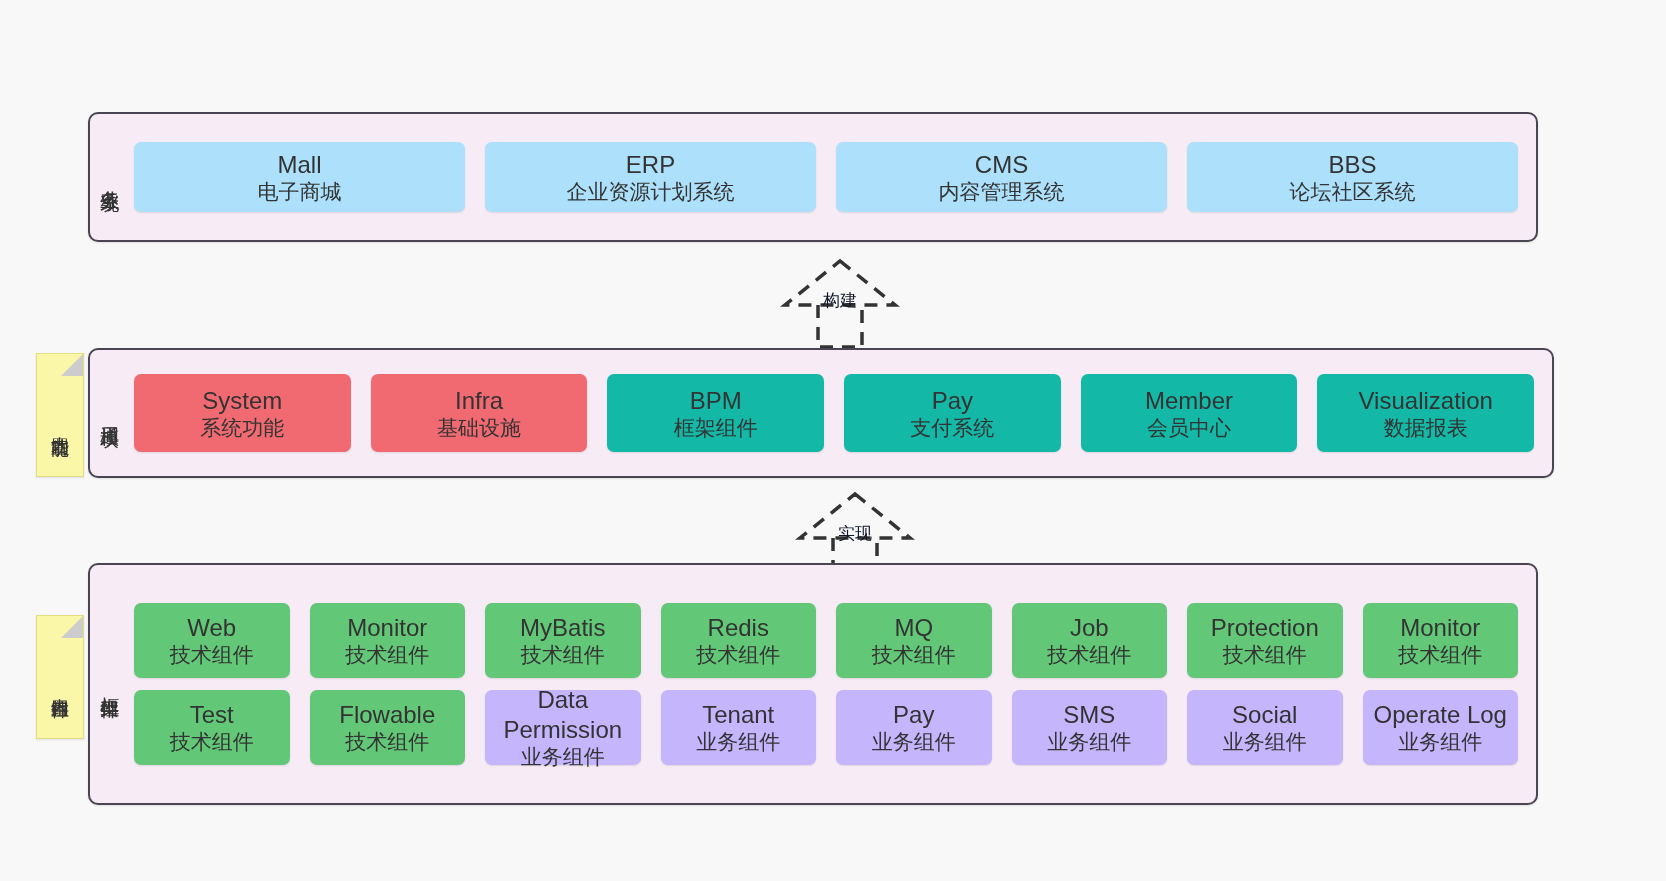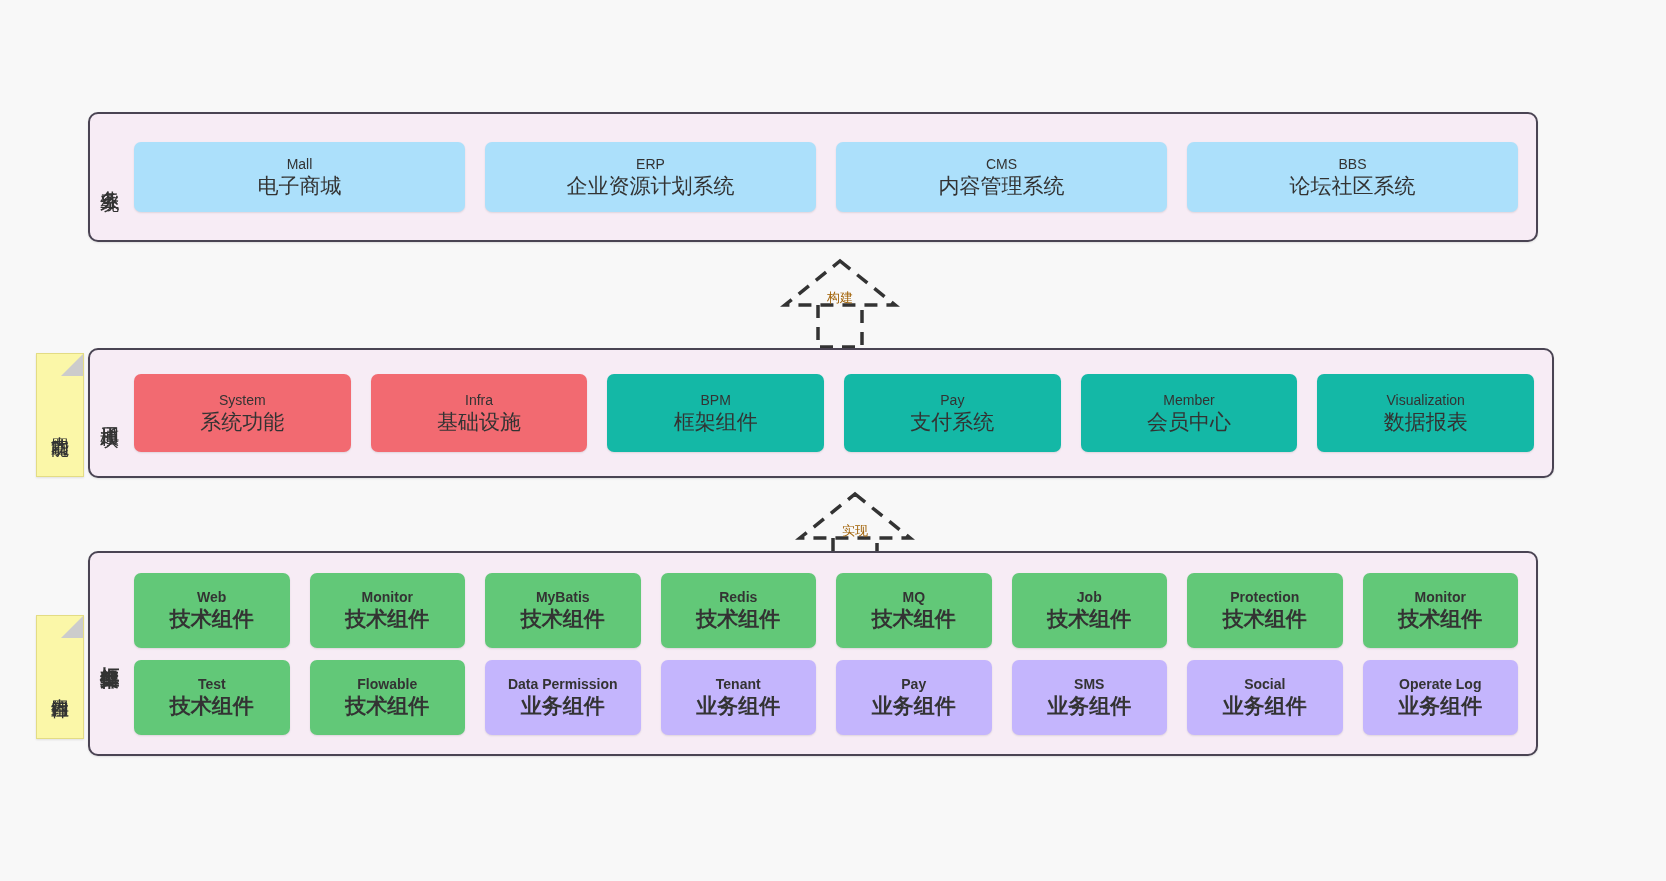--- a/index.html
+++ b/index.html
@@ -76,33 +76,33 @@
     display: flex;
     flex-direction: column;
     align-items: center;
     justify-content: center;
     text-align: center;
     line-height: 1.22;
     color: #333333;
     box-shadow: 0 1px 2px rgba(0,0,0,0.10);
     padding: 4px 6px;
   }
-  .card .t1 { font-size: 14px; }
+  .card .t1 { font-size: 24px; }
   .card .t2 { font-size: 21px; }
 
   .card.blue        { background: #ace0fb; }
   .card.red         { background: #f26a71; }
   .card.pink        { background: #14b8a6; }
   .card.green       { background: #62c878; }
   .card.lightgreen  { background: #c4b5fd; }
 
   
   #layer-business  { left: 88px;  top: 112px; width: 1450px; height: 130px; }
   #layer-modules   { left: 88px;  top: 348px; width: 1466px; height: 130px; }
-  #layer-framework { left: 88px;  top: 551px; width: 1450px; height: 205px; font-weight: bold; }
+  #layer-framework { left: 88px;  top: 563px; width: 1450px; height: 242px; }
 
   #layer-business  .card { height: 70px; }
   #layer-modules   .card { height: 78px; }
   #layer-framework .card { height: 75px; }
 
   
   .note {
     position: absolute;
     box-sizing: border-box;
     width: 48px;
@@ -140,22 +140,22 @@
     position: absolute;
     width: 180px;
     height: 95px;
   }
   .arrow svg { display: block; }
   .arrow .arrow-label {
     position: absolute;
     left: 50%;
     transform: translateX(-50%);
     top: 34px;
-    font-size: 13px;
-    color: #a16207;
+    font-size: 17px;
+    color: #0f172a;
     background: transparent;
     white-space: nowrap;
     text-align: center;
   }
   #arrow-build    { left: 750px; top: 255px; }
   #arrow-implement{ left: 765px; top: 488px; }
 </style>
 </head>
 <body>
 

